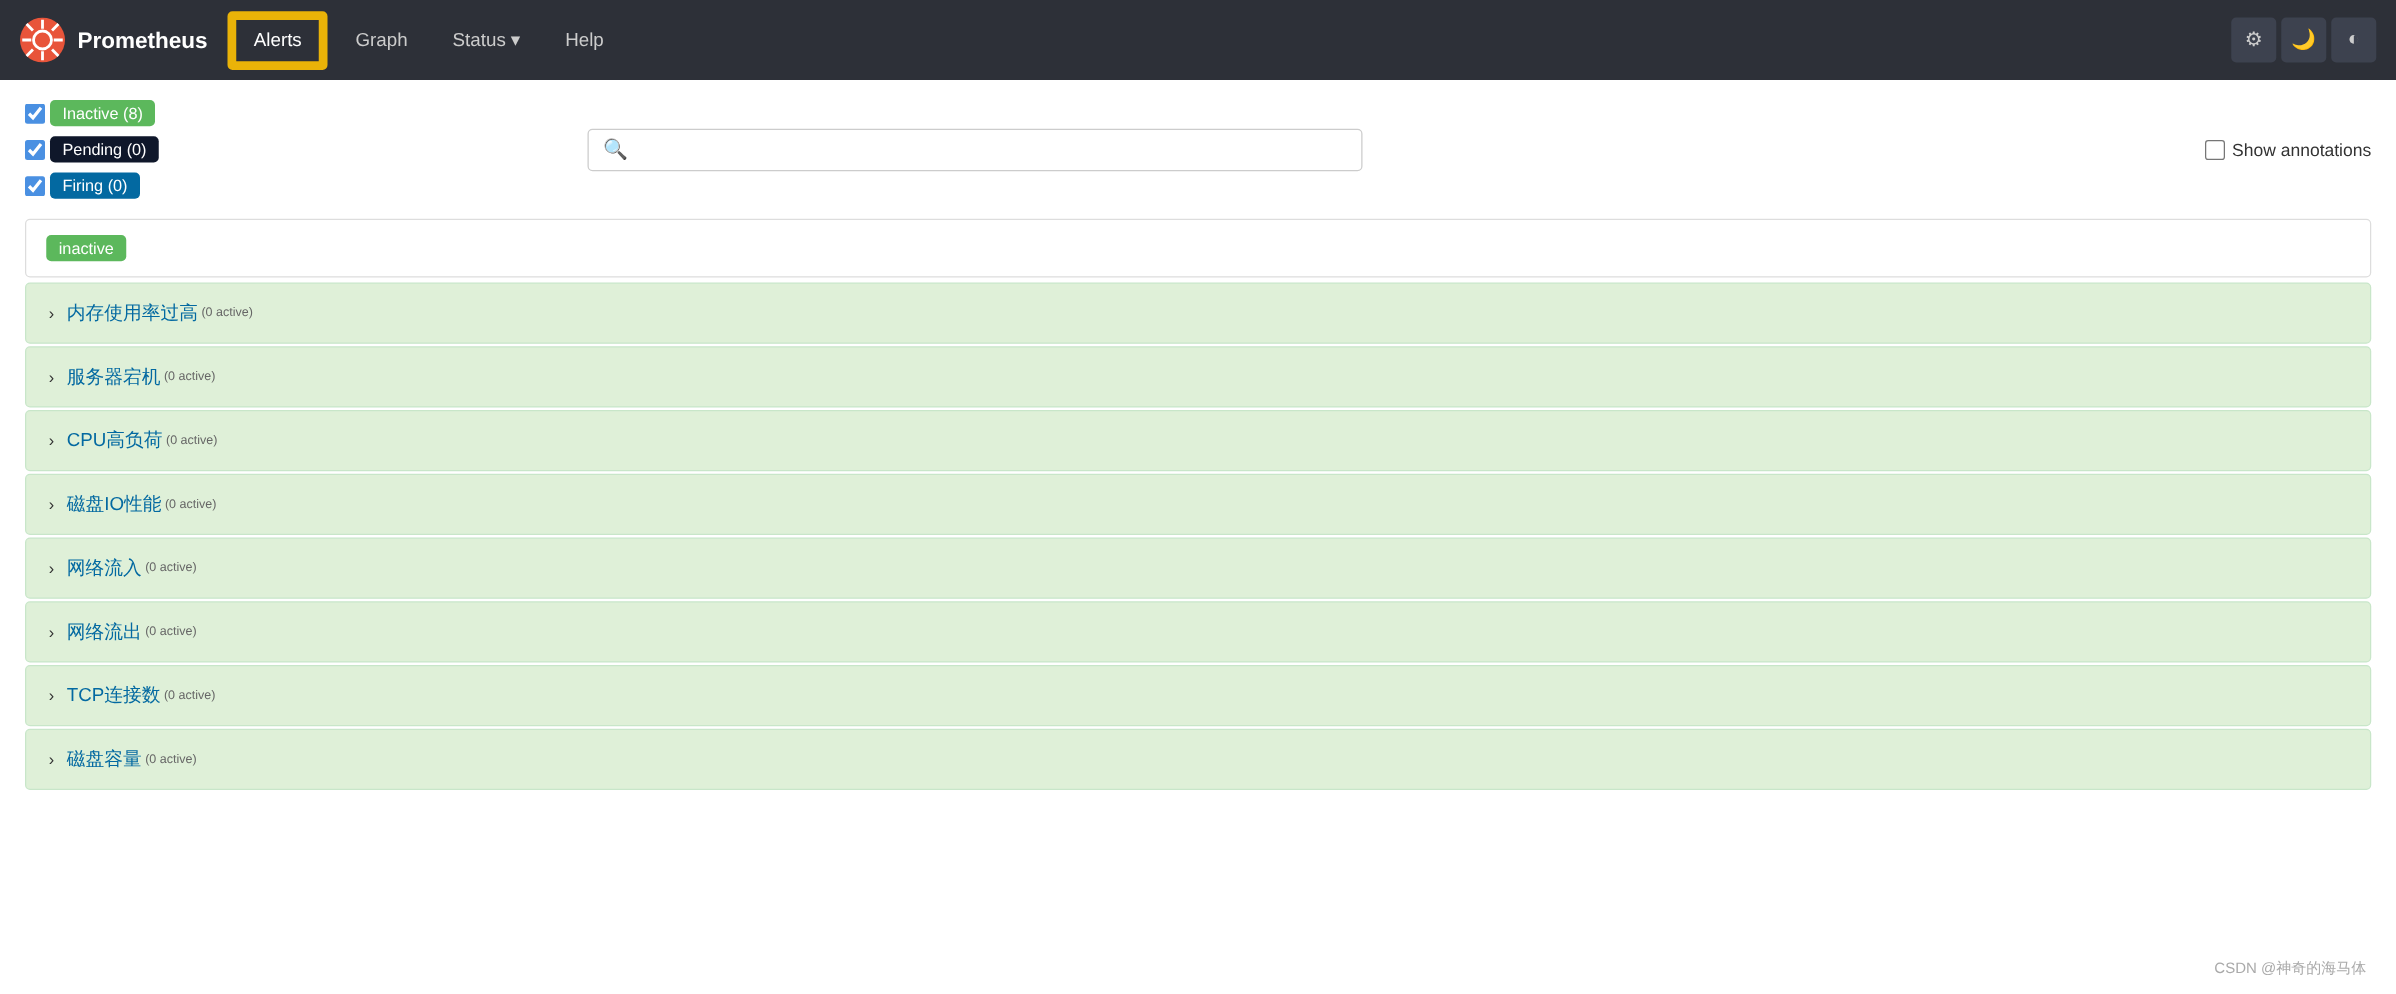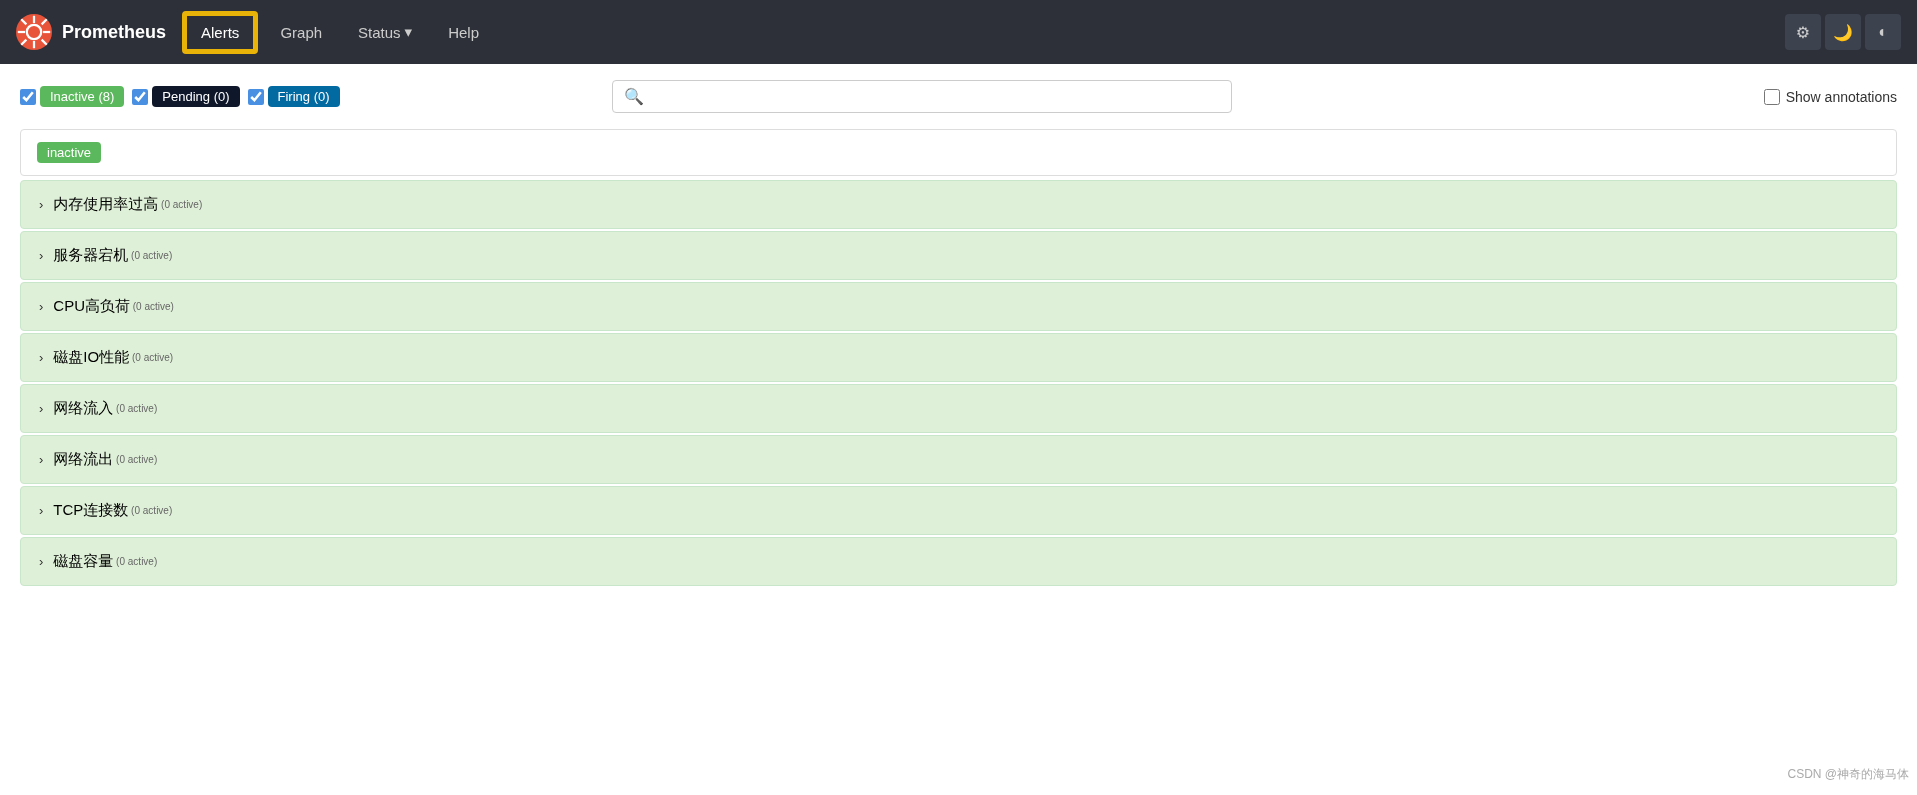--- a/index.html
+++ b/index.html
@@ -33,21 +33,21 @@
       cursor: pointer;
       border-radius: 4px;
       font-size: 15px;
       text-decoration: none;
       display: flex;
       align-items: center;
       gap: 4px;
     }
     .nav-item.active {
       color: #fff;
-      border: 5px solid #eab308;
+      border: 7px solid #eab308;
       border-radius: 4px;
     }
     .nav-spacer { flex: 1; }
     .navbar-icons {
       display: flex;
       align-items: center;
       gap: 4px;
     }
     .navbar-icon-btn {
       background: #3d424f;
@@ -72,20 +72,21 @@
     .filter-row {
       display: flex;
       align-items: center;
       gap: 12px;
       margin-bottom: 16px;
     }
     .badge-group {
       display: flex;
       gap: 8px;
       align-items: flex-start;
+      flex-direction: column;
     }
     .badge-item {
       display: flex;
       align-items: center;
       gap: 4px;
       cursor: pointer;
     }
     .badge-checkbox {
       width: 16px;
       height: 16px;
@@ -190,32 +191,32 @@
       align-items: center;
       cursor: pointer;
     }
     .alert-chevron {
       margin-right: 10px;
       color: #333;
       font-size: 13px;
     }
     .alert-name {
       font-size: 15px;
-      color: #000000;
+      color: #0369a1;
     }
     .alert-active {
       color: #666;
       font-size: 10px;
     }
 
     
     .watermark {
       position: fixed;
       bottom: 12px;
-      right: 8px;
+      right: 24px;
       color: #aaa;
       font-size: 12px;
     }
   </style>
 </head>
 <body>
 
 <nav class="navbar">
   <div class="navbar-brand">
     <svg class="prometheus-logo" viewBox="0 0 40 40" fill="none" xmlns="http://www.w3.org/2000/svg">

